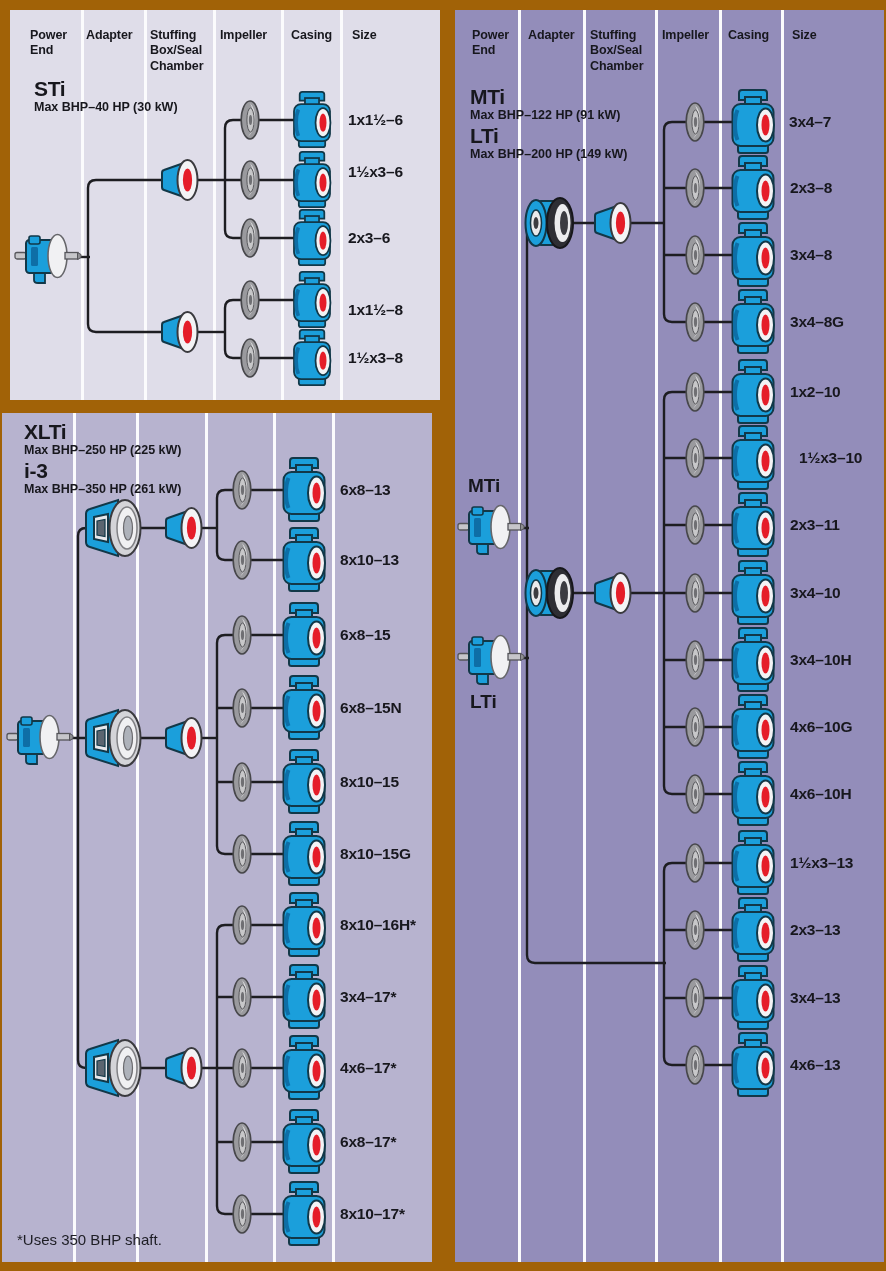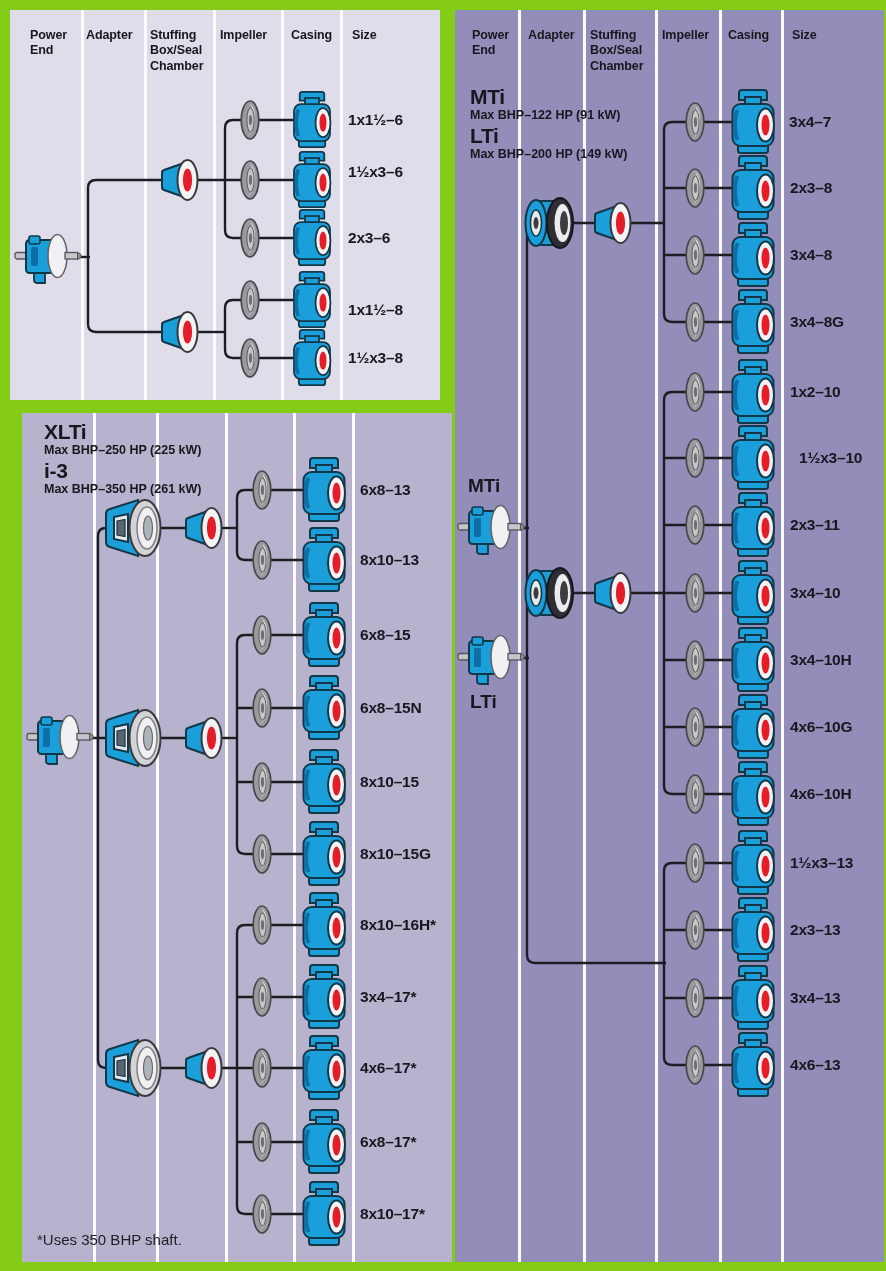--- a/index.html
+++ b/index.html
@@ -1,21 +1,21 @@
 <!DOCTYPE html>
 <html><head>
 <meta charset="utf-8">
 <style>
   :root{
     --bg1:#dfdde9; --bg2:#b7b3cf; --bg3:#938dba;
     --divider:#fbfbfd; --ink:#17171d; --line:#1d1d21;
   }
   *{margin:0;padding:0;box-sizing:border-box}
   body{background:#ffffff;font-family:"Liberation Sans",sans-serif;}
-  .page{position:relative;width:886px;height:1271px;background:#84cc16;color:var(--ink);overflow:hidden}
+  .page{position:relative;width:886px;height:1271px;background:#a16207;color:var(--ink);overflow:hidden}
   .panel{position:absolute;overflow:hidden}
   .divider{position:absolute;top:0;bottom:0;width:3px;background:var(--divider)}
   .layer{position:absolute;left:0;top:0}
   .lines{stroke:var(--line);stroke-width:2.4;fill:none}
   .hdr{position:absolute;width:60px;font-size:12.5px;font-weight:bold;line-height:1.22;letter-spacing:-.1px}
   .title-block{position:absolute}
   .title-name{font-size:21px;font-weight:bold;line-height:1.05;letter-spacing:-.3px}
   .title-spec{font-size:12.5px;font-weight:bold;line-height:1.15;margin-bottom:3px;white-space:nowrap}
   .size-label{position:absolute;font-size:15.5px;font-weight:bold;transform:translateY(-50%);white-space:nowrap;letter-spacing:-.2px}
   .pe-label{position:absolute;font-size:19px;font-weight:bold}
@@ -109,29 +109,33 @@
       <use href="#sym-casing" x="278" y="319" width="48" height="58"></use>
     </svg>
 
     <div class="hdr" style="left:20px;top:18px">Power End</div>
     <div class="hdr" style="left:76px;top:18px">Adapter</div>
     <div class="hdr" style="left:140px;top:18px">Stuffing Box/Seal Chamber</div>
     <div class="hdr" style="left:210px;top:18px">Impeller</div>
     <div class="hdr" style="left:281px;top:18px">Casing</div>
     <div class="hdr" style="left:342px;top:18px">Size</div>
 
+    <div class="title-block" style="left:24px;top:68px">
+      <div class="title-name">STi</div>
+      <div class="title-spec">Max BHP–40 HP (30 kW)</div>
+    </div>
 
     <div class="size-label" style="left:338px;top:110px">1x1½–6</div>
     <div class="size-label" style="left:338px;top:162px">1½x3–6</div>
     <div class="size-label" style="left:338px;top:228px">2x3–6</div>
     <div class="size-label" style="left:338px;top:300px">1x1½–8</div>
     <div class="size-label" style="left:338px;top:348px">1½x3–8</div>
   </section>
 
-  <section class="panel" style="left:22px;top:413px;width:430px;height:849px;background:var(--bg2)">
+  <section class="panel" style="left:2px;top:413px;width:430px;height:849px;background:var(--bg2)">
     <div class="divider" style="left:71px"></div>
     <div class="divider" style="left:134px"></div>
     <div class="divider" style="left:203px"></div>
     <div class="divider" style="left:271px"></div>
     <div class="divider" style="left:330px"></div>
 
     <svg class="layer" width="430" height="849">
       <g class="lines">
         <path d="M56 325 H92"></path>
         <path d="M92 115 H84 Q76 115 76 123 V647 Q76 655 84 655 H92"></path>

